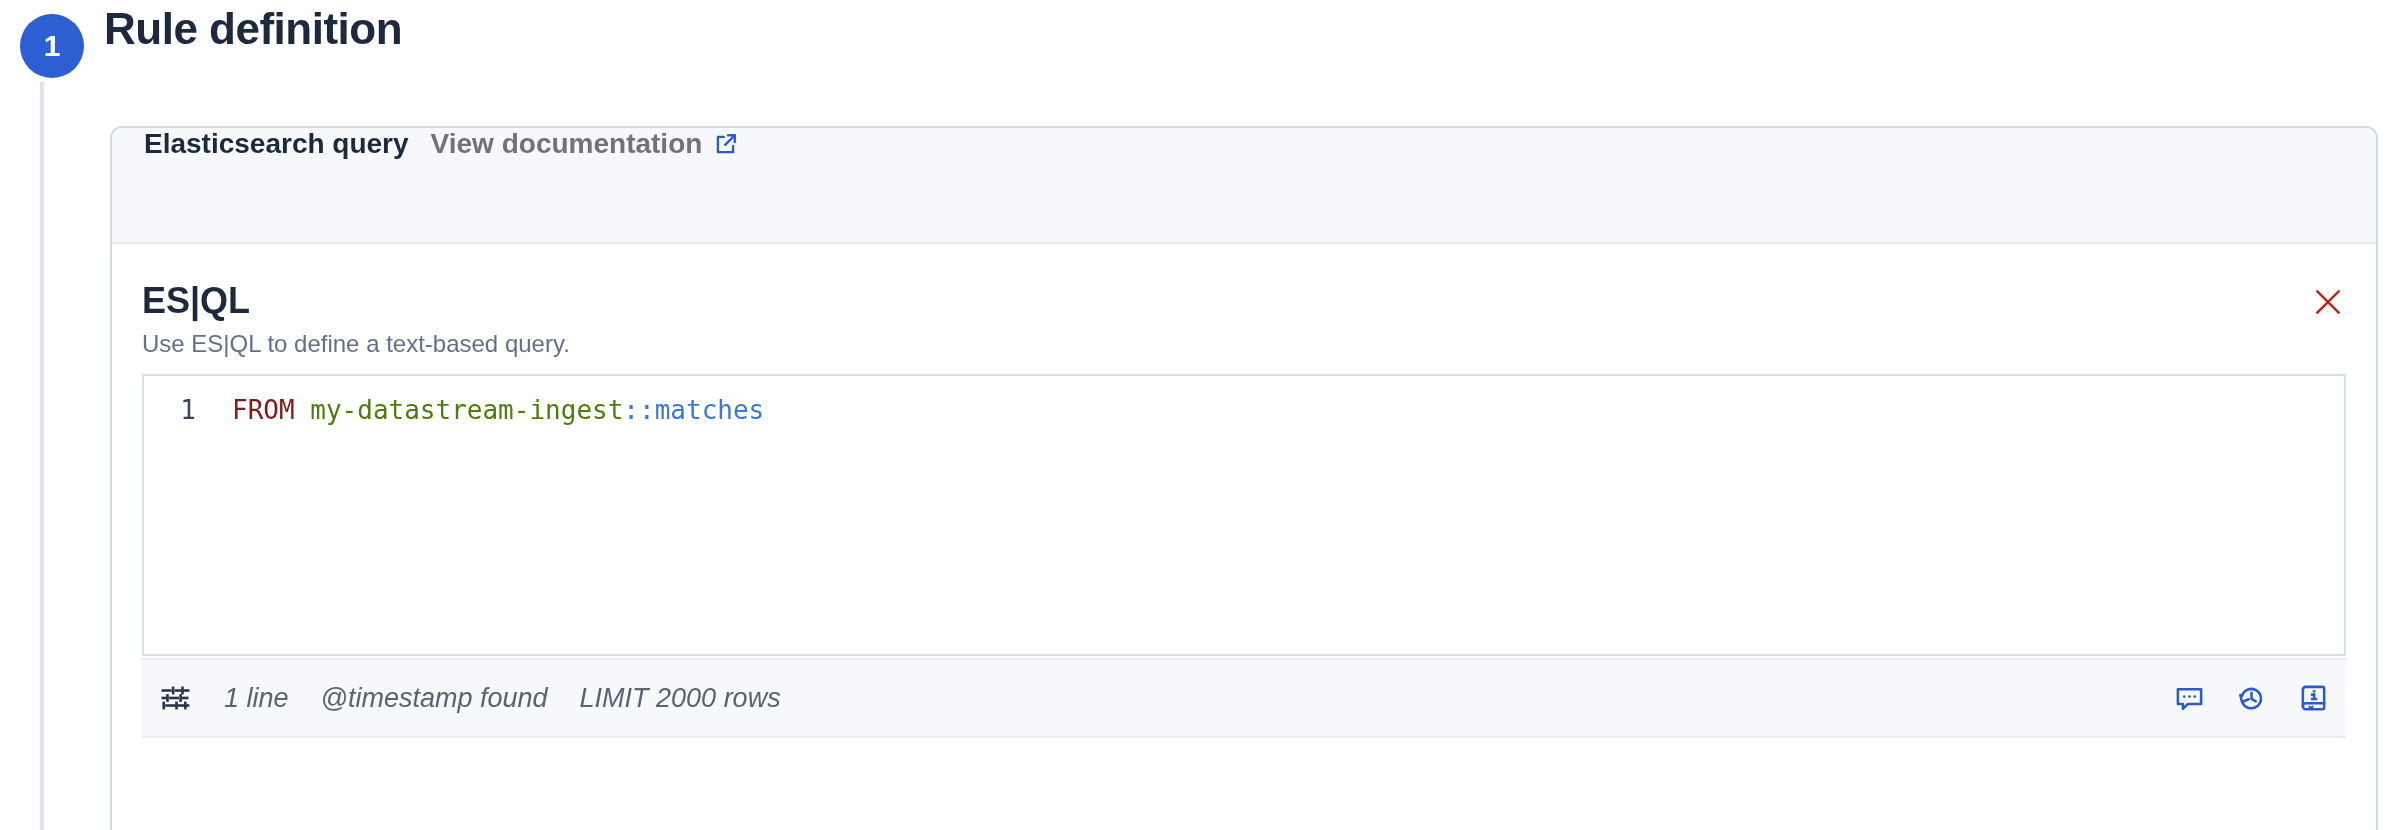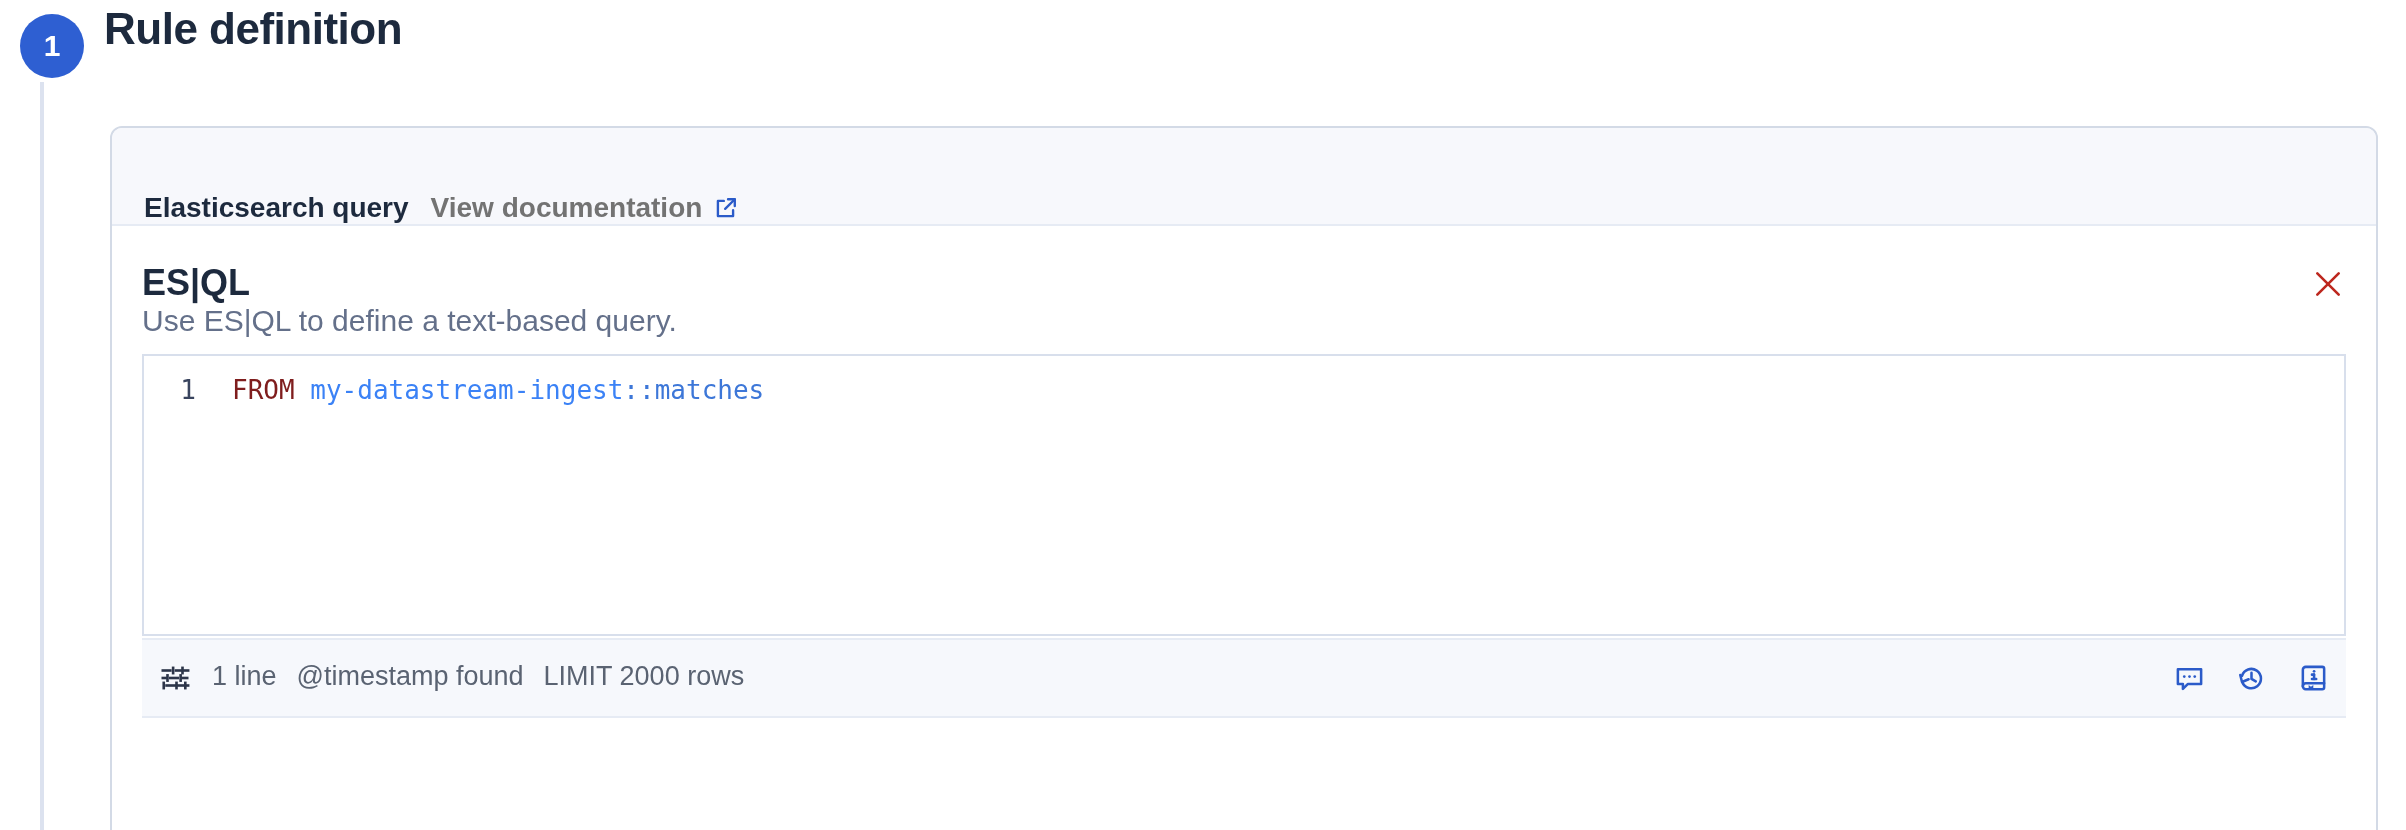--- a/index.html
+++ b/index.html
@@ -24,65 +24,65 @@
     position:absolute; left:104px; top:4px;
     font-size:44px; font-weight:700; letter-spacing:-0.5px; color:#1D2A3E;
   }
 
   
   .card {
     position:absolute; left:110px; top:126px; width:2268px; height:810px;
     background:#FFFFFF; border:2px solid #D3DAE6; border-radius:12px;
   }
   .card-header {
-    height:98px; background:#F7F8FC; border-bottom:2px solid #E6EBF4;
+    height:116px; background:#F7F8FC; border-bottom:2px solid #E6EBF4;
     border-radius:10px 10px 0 0;
-    display:flex; align-items:flex-end; padding:0 32px; font-size:28px;
+    display:flex; align-items:flex-start; padding:0 32px; font-size:28px;
   }
   .rule-name { font-weight:700; color:#1D2A3E; margin-right:22px; }
   .rule-desc { color:#343C4A; margin-right:26px; }
   .doc-link {
     color:#737373; font-weight:700; text-decoration:none;
     display:inline-flex; align-items:center; gap:10px; cursor:pointer;
   }
   .doc-link svg { display:block; }
 
   .card-body { position:relative; padding:36px 30px 0 30px; }
   .esql-title { font-size:36px; font-weight:700; color:#1D2A3E; }
-  .esql-subtitle { margin-top:0; font-size:30px; color:#64708A; }
+  .esql-subtitle { margin-top:8px; font-size:24px; color:#64708A; }
   .close-btn {
     position:absolute; top:36px; right:26px; width:44px; height:44px;
     background:none; border:none; cursor:pointer;
     display:flex; align-items:center; justify-content:center;
   }
 
   .query-label { margin-top:50px; font-size:28px; font-weight:700; color:#1D2A3E; }
 
   .editor {
     margin-top:16px; height:282px; background:#FFFFFF;
     border:2px solid #D8DFEC;
   }
   .editor-line {
     display:flex; align-items:flex-start; padding-top:14px;
     font-family:"DejaVu Sans Mono","Liberation Mono",monospace;
     font-size:26px; line-height:40px;
   }
   .gutter { width:88px; text-align:center; color:#39445E; flex:none; }
   .code { white-space:pre; }
   .tok-keyword { color:#7f1d1d; font-weight:400; }
-  .tok-text { color:#3b82f6; }
+  .tok-text { color:#4d7c0f; }
   .tok-cast { color:#3D77D8; }
 
   .editor-footer {
     margin-top:2px; height:80px; background:#F6F8FC;
     border-top:2px solid #E6EBF4; border-bottom:2px solid #E6EBF4;
     display:flex; align-items:center; justify-content:space-between;
     padding:0 16px;
   }
-  .footer-left { display:flex; align-items:flex-start; gap:20px; }
+  .footer-left { display:flex; align-items:center; gap:32px;font-style:italic; }
   .footer-right { display:flex; align-items:center; gap:28px; }
   .footer-text { font-size:27px; color:#5A6372; }
   .icon-btn {
     background:none; border:none; padding:0; cursor:pointer;
     width:34px; height:34px; display:flex; align-items:center; justify-content:center;
   }
   .icon-btn svg { display:block; }
 </style>
 </head>
 <body>

